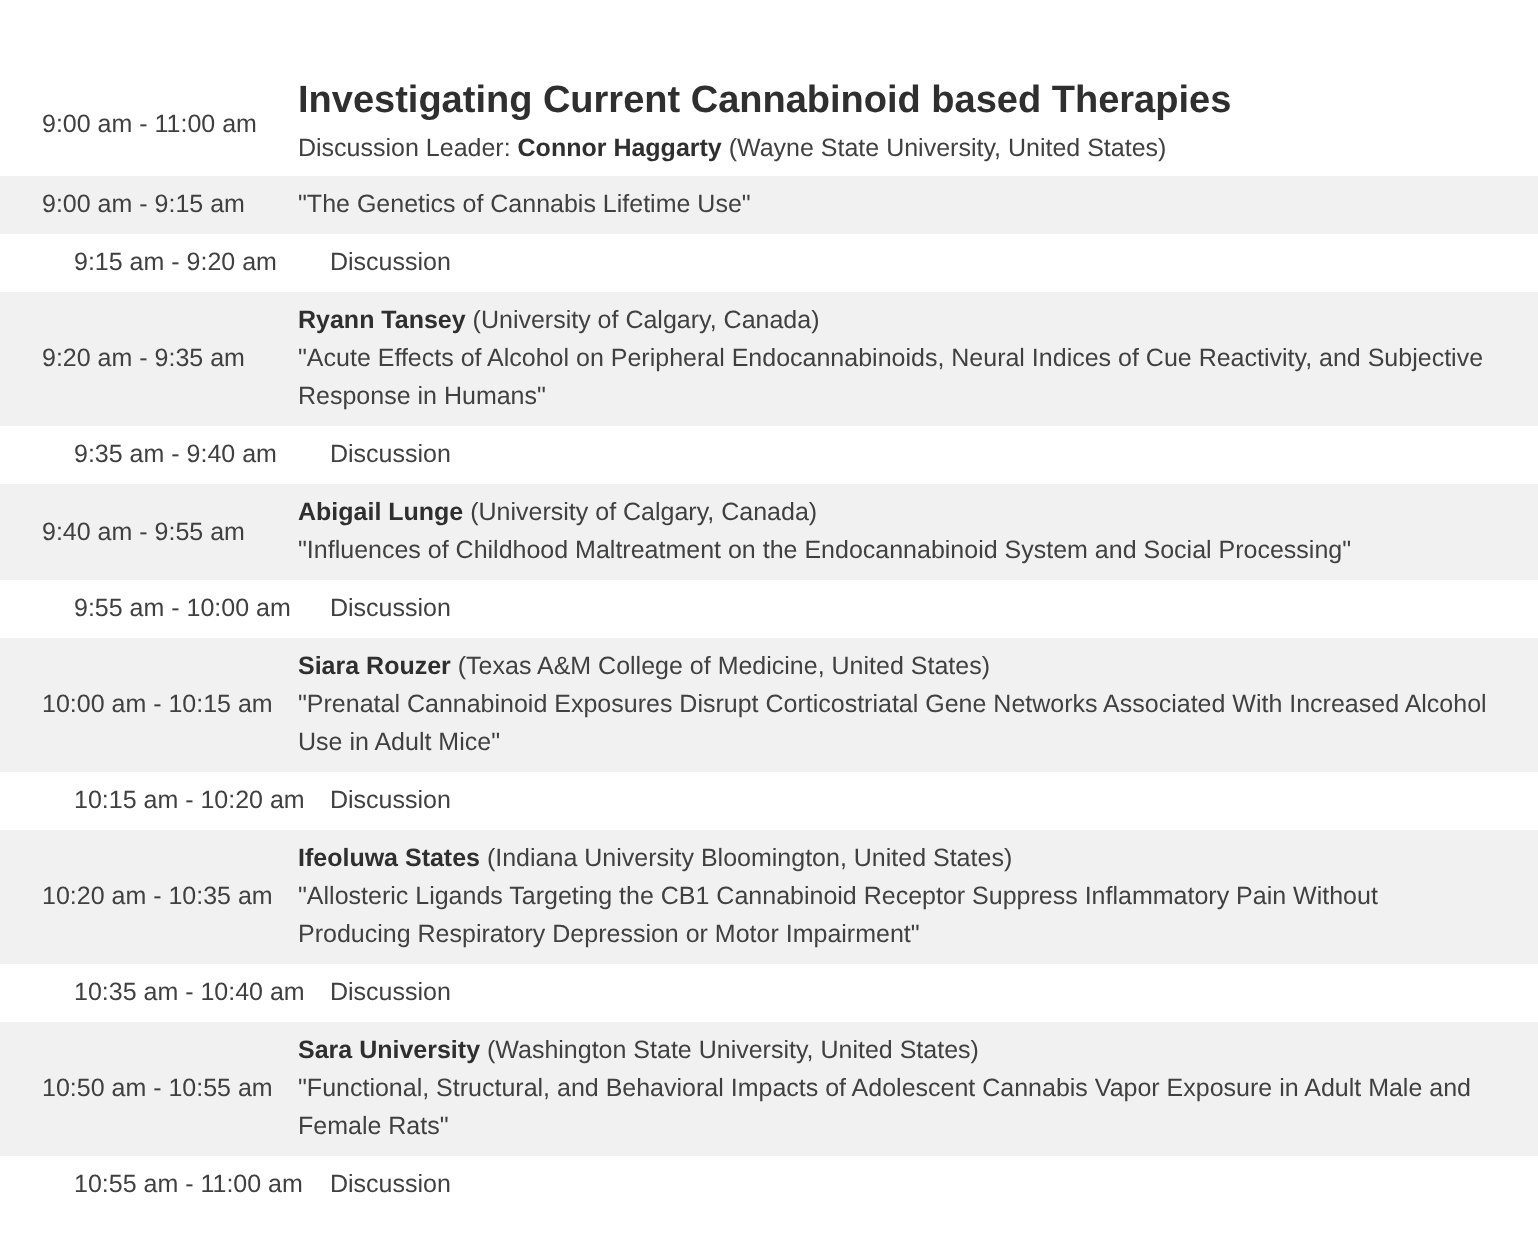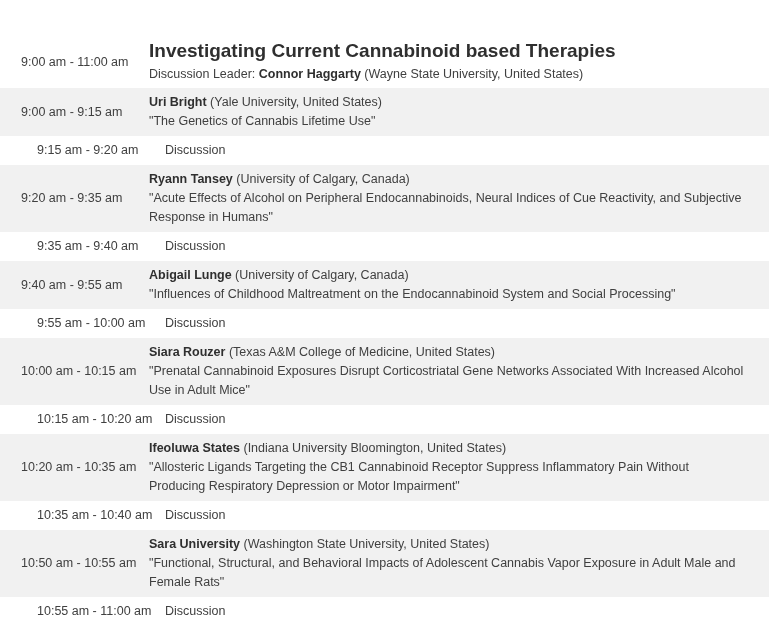--- a/index.html
+++ b/index.html
@@ -56,21 +56,20 @@
     <div class="content-col">
       <div class="session-title">Investigating Current Cannabinoid based Therapies</div>
       <div class="leader-line"><span>Discussion Leader: </span><strong>Connor Haggarty</strong><span> (Wayne State University, United States)</span></div>
     </div>
   </div>
 
   <div id="rows-host">
       <div class="row shaded talk-row">
         <div class="time-col">9:00 am - 9:15 am</div>
         <div class="content-col">
-          <div class="speaker-line"><strong>Uri Bright</strong><span> (Yale University, United States)</span></div>
           <div class="talk-title-line">"The Genetics of Cannabis Lifetime Use"</div>
         </div>
       </div>
       <div class="row plain discussion-row">
         <div class="time-col">9:15 am - 9:20 am</div>
         <div class="content-col">
           <div class="discussion-label">Discussion</div>
         </div>
       </div>
       <div class="row shaded talk-row">

